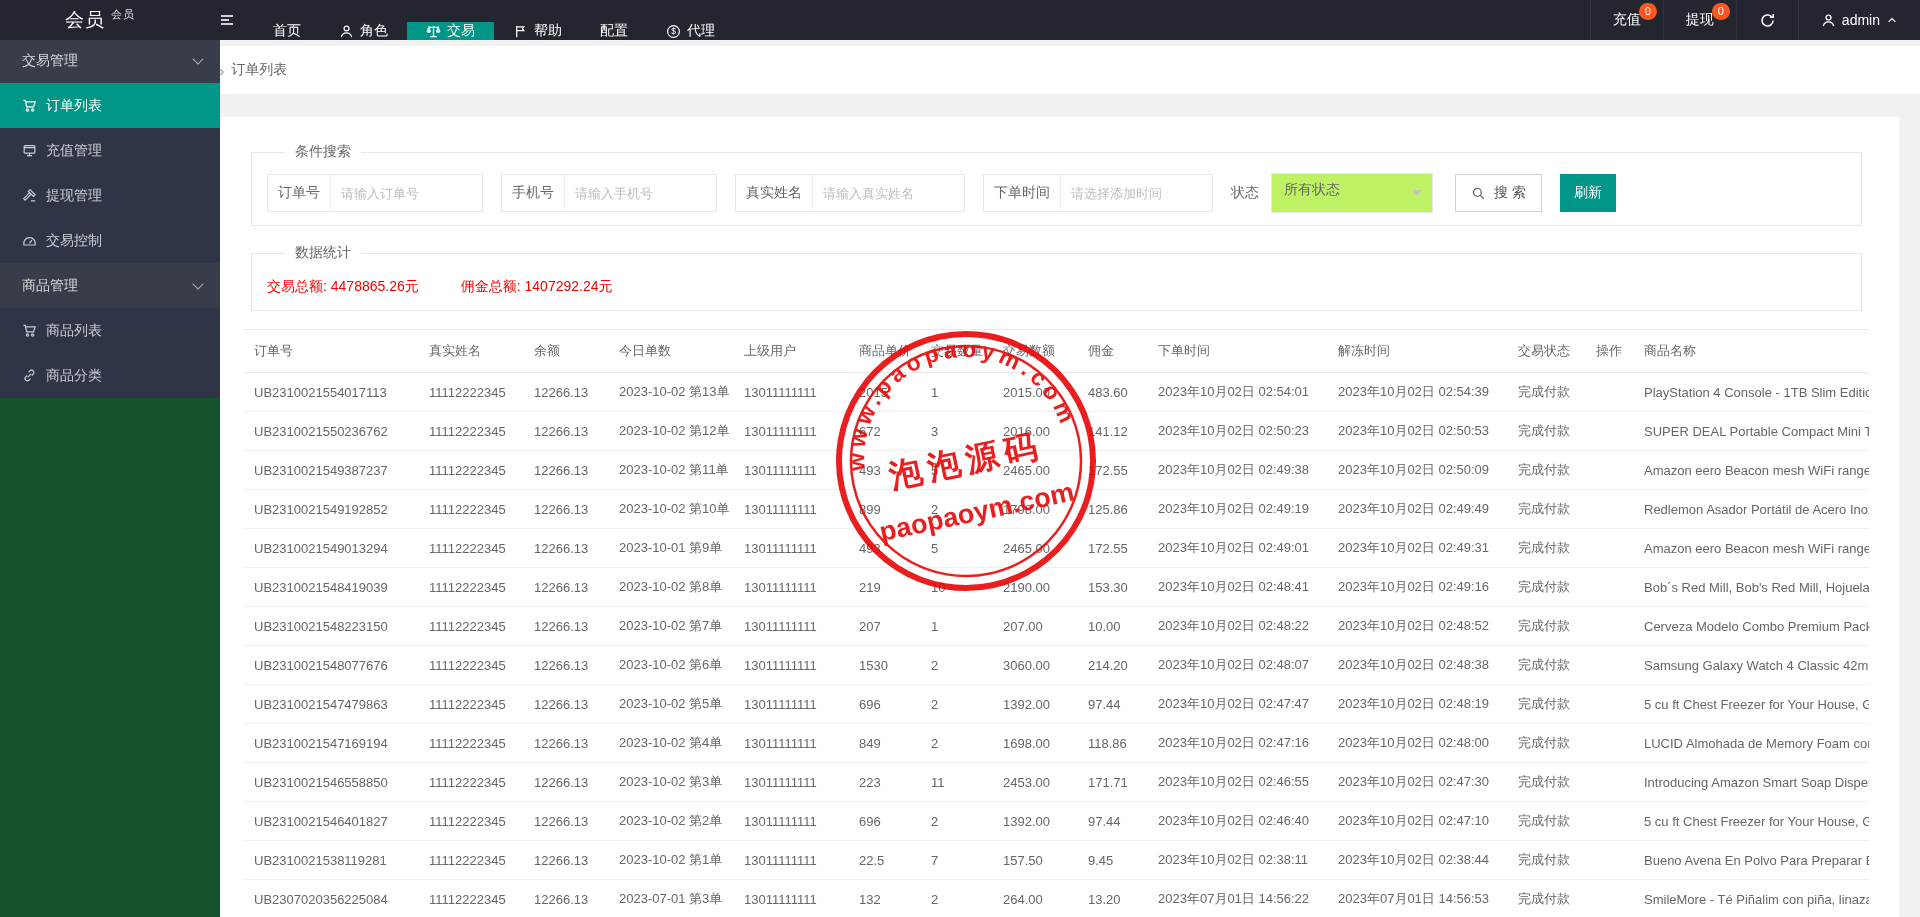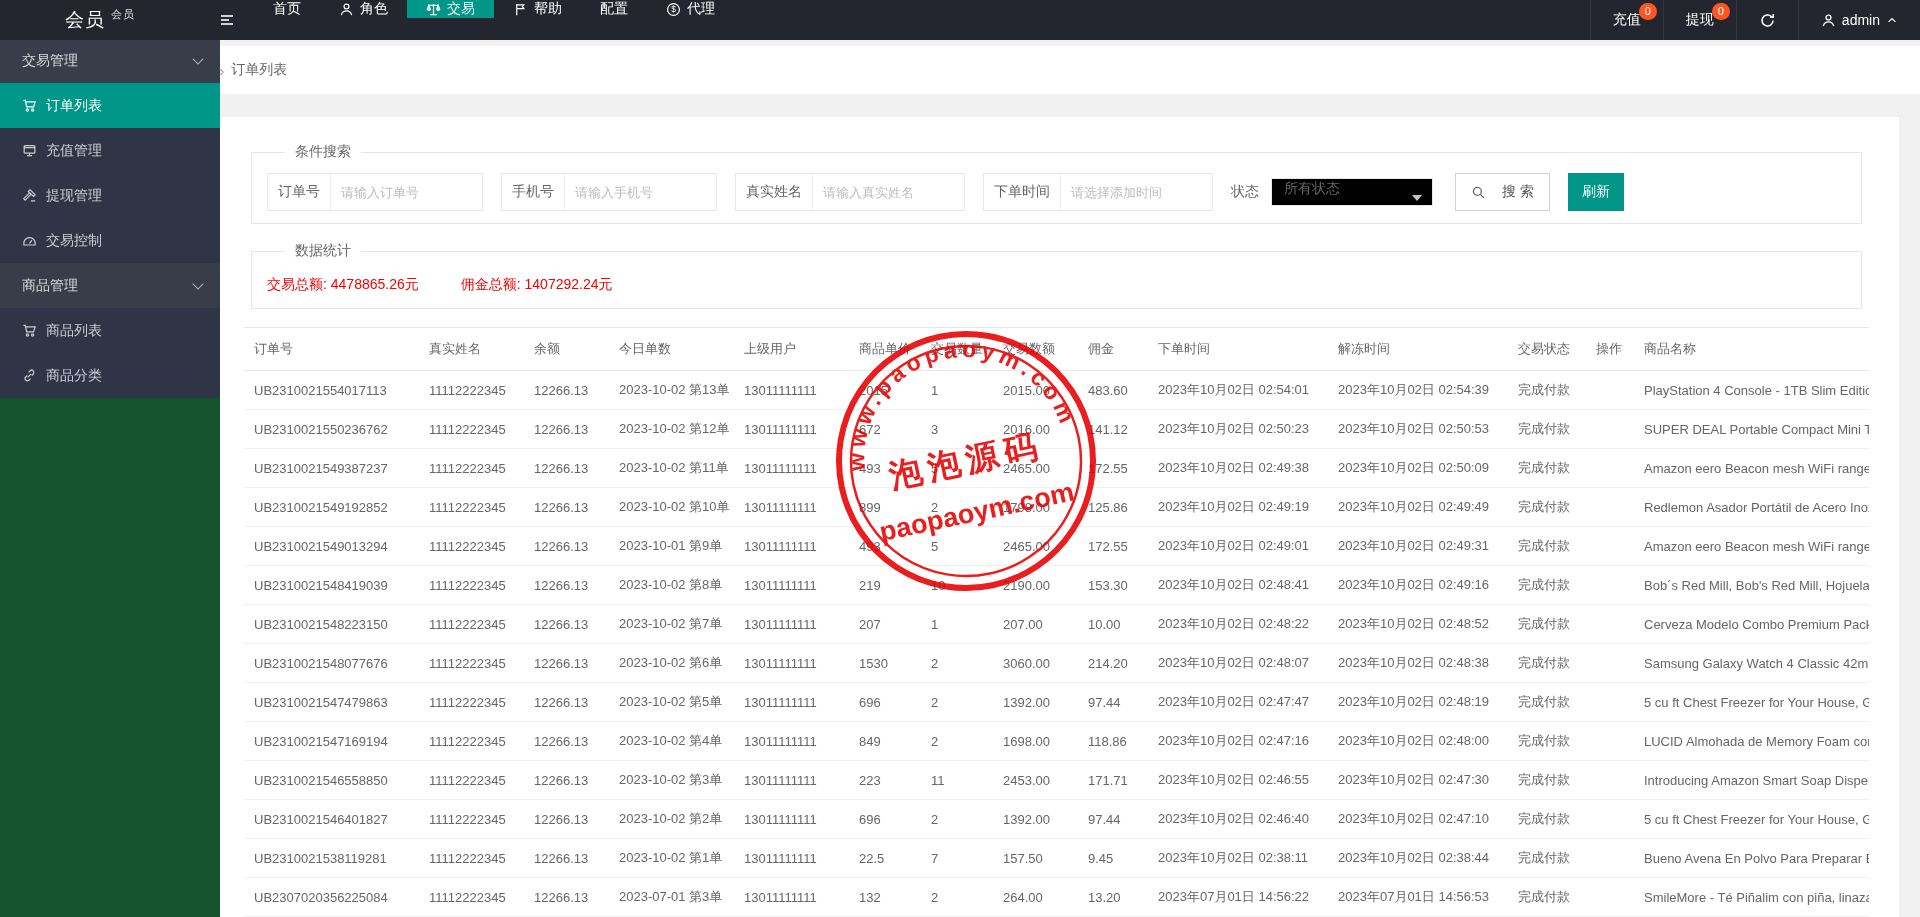--- a/index.html
+++ b/index.html
@@ -5,21 +5,21 @@
   * { box-sizing: border-box; margin: 0; padding: 0; }
   html,body { width:1920px; height:917px; overflow:hidden;
     font-family:"Liberation Sans","DejaVu Sans",sans-serif; background:#f2f2f2; }
 
   
   .topbar { position:absolute; top:0; left:0; right:0; height:40px;
     background:#23262e; color:#fff; display:flex; align-items:stretch; z-index:20; }
   .logo { width:200px; display:flex; align-items:center; justify-content:center;
     font-size:19px; letter-spacing:1px; }
   .logo .sub { font-size:11px; color:rgba(255,255,255,.85); margin-left:6px; margin-top:-12px; }
-  .nav { display:flex; align-items:flex-start; }
+  .nav { display:flex; align-items:flex-end; }
   .nav-item { display:flex; align-items:center; gap:6px; padding:0 19px;
     font-size:14px; color:#fff; cursor:pointer; }
   .nav-item.active { background:#009688; }
   .nav-item .ico, .tb-cell .ico { display:inline-flex; }
   .topbar-right { margin-left:auto; display:flex; align-items:stretch; }
   .tb-cell { display:flex; align-items:center; gap:6px; padding:0 22px;
     font-size:14px; position:relative; cursor:pointer; border-left:1px solid rgba(255,255,255,.07); }
   .badge { position:absolute; top:3px; right:6px; background:#ff5722; color:#fff;
     font-size:11px; line-height:17px; min-width:18px; text-align:center;
     border-radius:9px; padding:0 4px; }
@@ -48,26 +48,26 @@
   fieldset { border:1px solid #e6e6e6; margin:0 7px 18px; padding:12px 15px; }
   fieldset legend { padding:0 10px; margin-left:18px; font-size:14px; color:#666; }
 
   .search-row { display:flex; align-items:center; gap:18px; }
   .fgroup { display:flex; align-items:stretch; height:38px; border:1px solid #e6e6e6; background:#fff; }
   .flabel { display:flex; align-items:center; padding:0 10px; font-size:14px; color:#666; white-space:nowrap; }
   .fgroup input { border:none; border-left:1px solid #eee; outline:none;
     width:152px; padding:0 10px; font-size:13px; color:#666; }
   .fgroup input::placeholder { color:#bdbdbd; }
   .plain-label { font-size:14px; color:#666; margin-right:-6px; white-space:nowrap; }
-  .sel { width:162px; height:28px; border:1px solid #e6e6e6; display:flex; align-items:center;
-    padding:0 28px 6px 12px; font-size:14px; color:#666; position:relative; cursor:pointer; background:#000000; }
+  .sel { width:162px; height:40px; border:1px solid #e6e6e6; display:flex; align-items:center;
+    padding:0 28px 6px 12px; font-size:14px; color:#666; position:relative; cursor:pointer; background:#bef264; }
   .sel .caret { position:absolute; right:10px; top:16px; width:0; height:0;
     border-left:5px solid transparent; border-right:5px solid transparent; border-top:6px solid #c2c2c2; }
   .btn-search { height:38px; padding:0 15px; background:#fff; border:1px solid #d2d2d2;
-    display:flex; align-items:center; gap:16px; font-size:14px; color:#555; cursor:pointer; margin-left:4px; }
+    display:flex; align-items:center; gap:8px; font-size:14px; color:#555; cursor:pointer; margin-left:4px; }
   .btn-refresh { height:38px; padding:0 14px; background:#009688; color:#fff; border:none;
     font-size:14px; cursor:pointer; }
 
   .stats-row { display:flex; gap:42px; padding:4px 0 2px; font-size:14px; color:#f50000; }
 
   table { width:100%; border-collapse:collapse; table-layout:fixed; }
   th { font-weight:400; text-align:left; font-size:13px; color:#666; padding:12px 10px;
     border-top:1px solid #e8e8e8; border-bottom:1px solid #e8e8e8; white-space:nowrap; overflow:hidden; }
   td { height:39px; padding:0 10px; font-size:13px; color:#666; border-bottom:1px solid #efefef;
     white-space:nowrap; overflow:hidden; }

